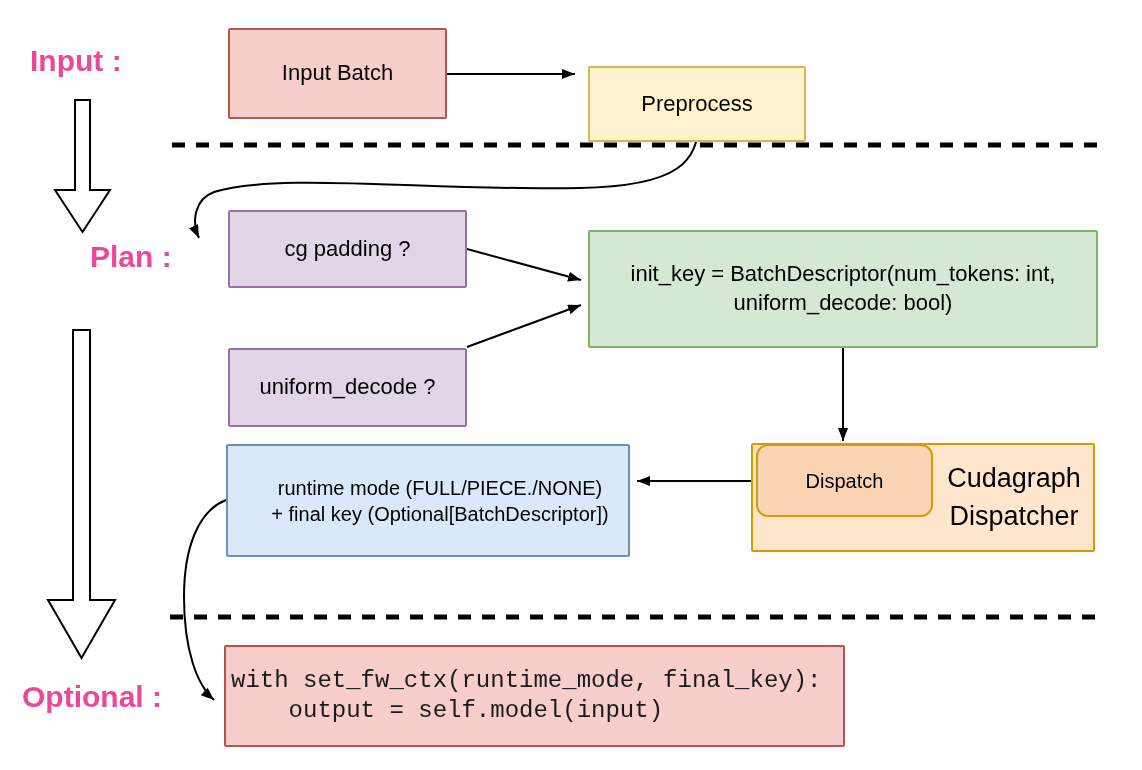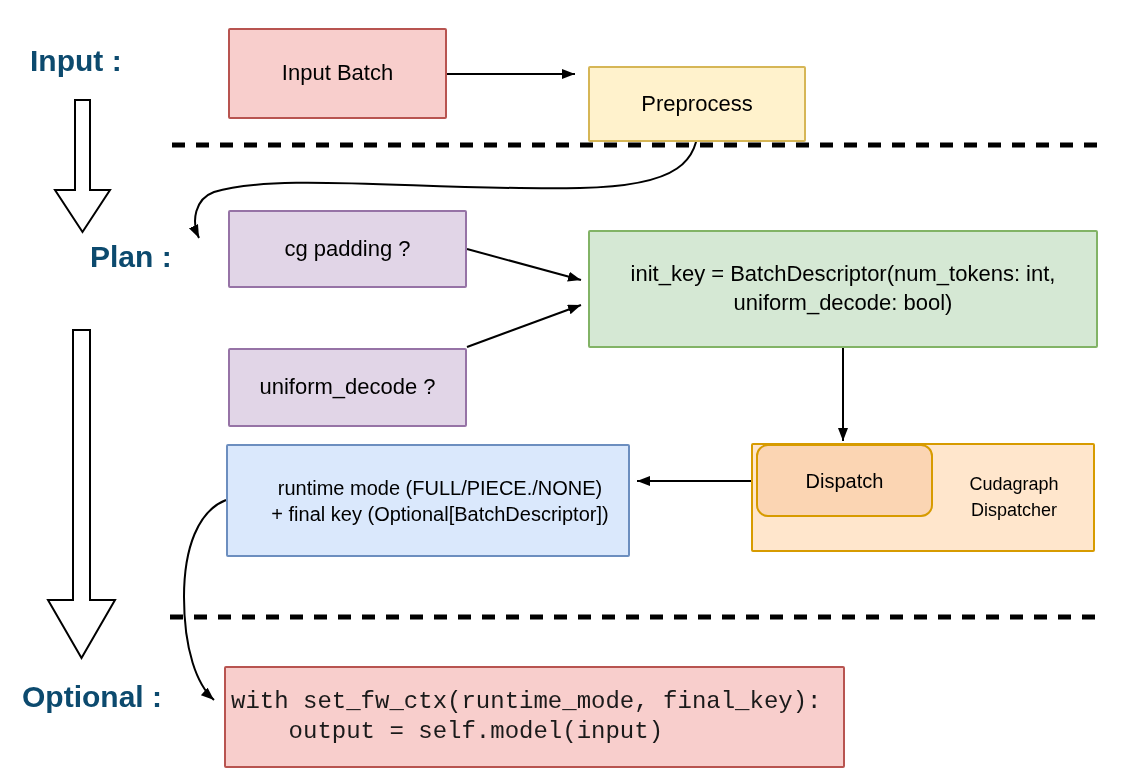--- a/index.html
+++ b/index.html
@@ -9,21 +9,21 @@
     background:#ffffff;
     overflow:hidden;
     font-family:"Liberation Sans", sans-serif;
     color:#000;
   }
   svg.wires{position:absolute;left:0;top:0;z-index:1;}
   .section-label{
     position:absolute;
     font-weight:bold;
     font-size:30px;
-    color:#0c4a6e;
+    color:#ec4899;
     z-index:3;
     white-space:pre;
   }
   .node{
     position:absolute;
     display:flex;
     flex-direction:column;
     align-items:center;
     justify-content:center;
     text-align:center;
@@ -40,21 +40,21 @@
   .node-green {background:#D5E8D4;border-color:#82B366;}
   .node-blue  {background:#DAE8FC;border-color:#6C8EBF;padding-left:24px;}
   .node-orange-outer{background:#FFE6CC;border-color:#D79B00;}
   .node-orange-inner{background:#FBD5B3;border-color:#D79B00;border-radius:12px;z-index:3;}
   .node-blue{font-size:20px;}
   .dispatcher-text{
     position:absolute;
     display:flex;flex-direction:column;
     align-items:center;justify-content:center;
     text-align:center;
-    font-size:18px;line-height:1.4;
+    font-size:27px;line-height:1.4;
     z-index:3;
   }
   .code-box{
     font-family:"Liberation Mono","DejaVu Sans Mono",monospace;
     font-size:24px;
     line-height:1.25;
     align-items:flex-start;
     text-align:left;
     padding-left:5px;
     white-space:pre;
@@ -121,18 +121,18 @@
   </div>
   <div class="node node-orange-inner" style="left:756px;top:444px;width:177px;height:73px;font-size:20px;">
     <span>Dispatch</span>
   </div>
 
   <div class="node node-blue" style="left:226px;top:444px;width:404px;height:113px;">
     <span>runtime mode (FULL/PIECE./NONE)</span>
     <span>+ final key (Optional[BatchDescriptor])</span>
   </div>
 
-  <div class="node node-red code-box" style="left:224px;top:666px;width:621px;height:102px;justify-content:center;">
+  <div class="node node-red code-box" style="left:224px;top:645px;width:621px;height:102px;justify-content:center;">
     <span>with set_fw_ctx(runtime_mode, final_key):</span>
     <span>    output = self.model(input)</span>
   </div>
 
 </div>
 
 </body></html>

